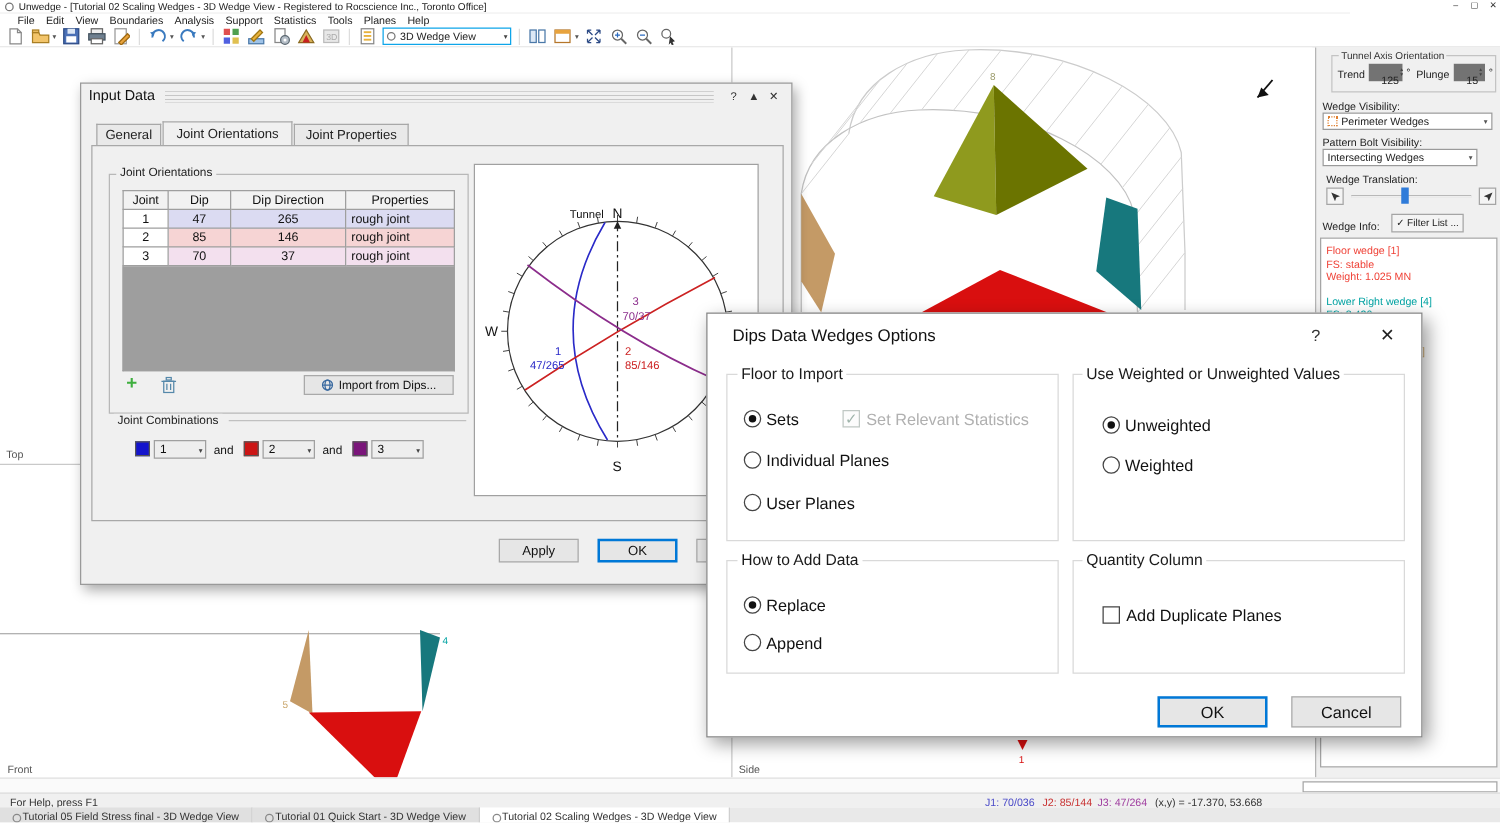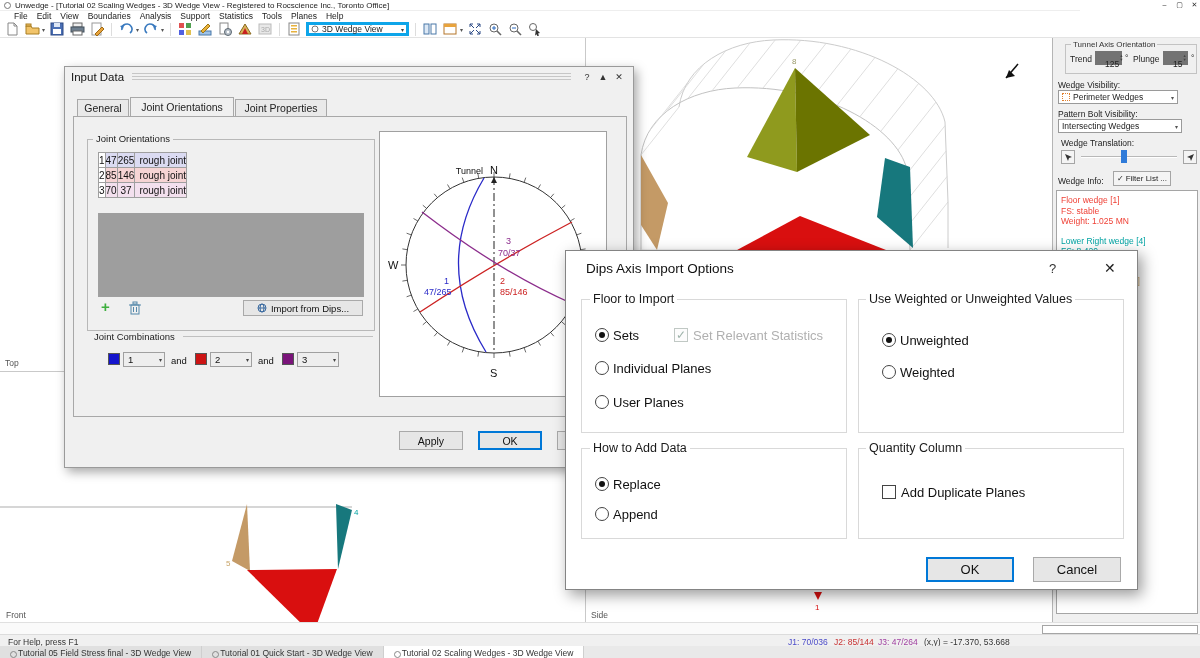--- a/index.html
+++ b/index.html
@@ -8,21 +8,21 @@
 .abs{position:absolute}
 
 .titlebar{left:0;top:0;width:1080px;height:11px;background:#fff;border-bottom:1px solid #eee;font-size:8px;color:#222;display:flex;align-items:center}
 .app-ico{width:7px;height:7px;border:1px solid #777;border-radius:50%;margin:0 4px 0 4px}
 .win-ctl{position:absolute;top:0;width:13px;height:10px;text-align:center;font-size:7px;color:#333;line-height:10px}
 .menubar{left:0;top:11px;width:1200px;height:10px;background:#fff;display:flex;align-items:center;gap:9px;font-size:8.5px;color:#222;padding-left:14px}
 .toolbar{left:0;top:21px;width:1200px;height:17px;background:#fff;border-bottom:1px solid #e3e3e3;display:flex;align-items:center;gap:4px;padding-left:4px}
 .tbtn{width:16px;height:15px;display:flex;align-items:center;justify-content:center}
 .tsep{width:1px;height:13px;background:#ddd;margin:0 2px}
 .darr{font-size:6px;color:#555;margin-left:-2px}
-.tb-combo{width:103px;height:14px;border:3px solid #0ea5e9;background:#fff;display:flex;align-items:center;font-size:8.5px;color:#222;padding:0 2px;gap:3px}
+.tb-combo{width:103px;height:14px;border:1px solid #0ea5e9;background:#fff;display:flex;align-items:center;font-size:8.5px;color:#222;padding:0 2px;gap:3px}
 .tb-combo .carr{margin-left:auto;font-size:6px;color:#444}
 
 .canvas{left:0;top:38px;width:1050px;height:584px;background:#fff}
 .vline{position:absolute;left:585px;top:0;width:1px;height:584px;background:#c9c9c9}
 .hline{position:absolute;left:0;top:333px;width:585px;height:1px;background:#c9c9c9}
 .vplabel{position:absolute;font-size:8.5px;color:#555}
 
 .dlg{background:#f0f0f0;border:1px solid #9a9a9a;box-shadow:3px 4px 10px rgba(0,0,0,.35)}
 .grp{position:absolute;border:1px solid #b8b8b8}
 .grp-lbl{position:absolute;background:#f0f0f0;padding:0 3px;font-size:9.5px;color:#222}
@@ -309,21 +309,21 @@
   <div class="spin" style="left:110px;top:13px;width:25px">
     <span class="v">15</span>
     <span class="ar">
         <span>▴</span>
         <span>▾</span>
       </span>
   </div>
   <span class="abs" style="left:138px;top:15px">°</span>
 
   <span class="abs" style="left:5px;top:42px">Wedge Visibility:</span>
-  <div class="scombo" style="left:5px;top:52px;width:120px">
+  <div class="scombo" style="left:5px;top:52px;width:136px">
     <span style="width:8px;height:8px;border:1px dotted #e08030;display:inline-block"></span>
     <span>Perimeter Wedges</span>
     <span class="carr">▾</span>
   </div>
 
   <span class="abs" style="left:5px;top:71px">Pattern Bolt Visibility:</span>
   <div class="scombo" style="left:5px;top:81px;width:124px">
     <span>Intersecting Wedges</span>
     <span class="carr">▾</span>
   </div>
@@ -383,20 +383,26 @@
     <div class="tab" style="left:0;width:52px">General</div>
     <div class="tab active" style="left:53px;width:104px">Joint Orientations</div>
     <div class="tab" style="left:158px;width:92px">Joint Properties</div>
   </div>
 
   <div class="grp" style="left:22px;top:72px;width:288px;height:192px"></div>
   <span class="grp-lbl" style="left:28px;top:66px">Joint Orientations</span>
 
   <table class="itable abs" style="left:33px;top:85px">
     <tbody>
+        <tr>
+      <th style="width:36px">Joint</th>
+      <th style="width:50px">Dip</th>
+      <th style="width:92px">Dip Direction</th>
+      <th style="width:87px">Properties</th>
+    </tr>
     <tr>
       <td style="background:#fff">1</td>
       <td style="background: rgb(219, 219, 242);">47</td>
       <td style="background: rgb(219, 219, 242);">265</td>
       <td class="props" style="background: rgb(219, 219, 242);">rough joint</td>
     </tr>
     <tr>
       <td style="background:#fff">2</td>
       <td style="background: rgb(246, 212, 212);">85</td>
       <td style="background: rgb(246, 212, 212);">146</td>
@@ -507,21 +513,21 @@
       <text x="118" y="124" font-size="9" fill="#8c2d8c">70/37</text>
     </svg>
   </div>
 
   <div class="btn" style="left:334px;top:364px;width:64px;height:19px">Apply</div>
   <div class="btn focus" style="left:413px;top:364px;width:64px;height:19px">OK</div>
   <div class="btn" style="left:492px;top:364px;width:64px;height:19px">Cancel</div>
 </div>
 
 <div class="abs ddlg" style="left:565px;top:250px;width:573px;height:340px;z-index:20">
-  <span class="abs" style="left:20px;top:10px;font-size:13.5px">Dips Axis Import Options</span>
+  <span class="abs" style="left:20px;top:10px;font-size:13.5px">Dips Data Wedges Options</span>
   <span class="abs" style="left:483px;top:10px;font-size:13px;color:#333">?</span>
   <span class="abs" style="left:538px;top:9px;font-size:14px;color:#222">✕</span>
 
   <div class="grp" style="left:15px;top:48px;width:266px;height:134px"></div>
   <span class="grp-lbl abs" style="left:24px;top:41px">Floor to Import</span>
   <span class="radio sel" style="left:29px;top:77px"></span>
   <span class="opt-lbl" style="left:47px;top:77px">Sets</span>
   <span class="chk dis" style="left:108px;top:77px">✓</span>
   <span class="opt-lbl dis" style="left:127px;top:77px">Set Relevant Statistics</span>
   <span class="radio" style="left:29px;top:110px"></span>

